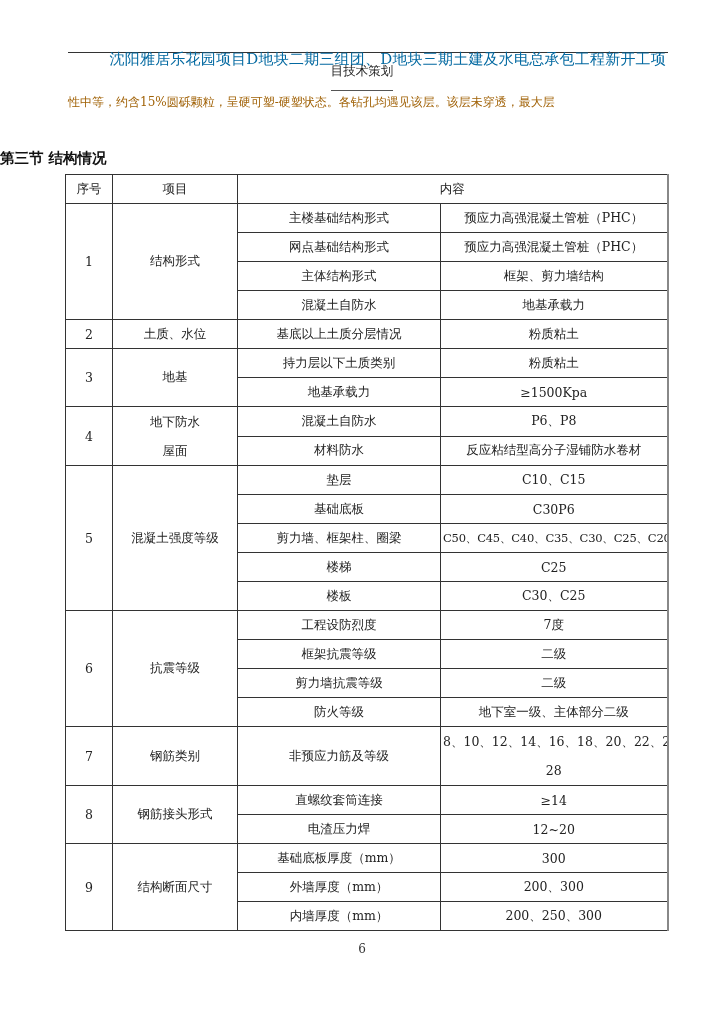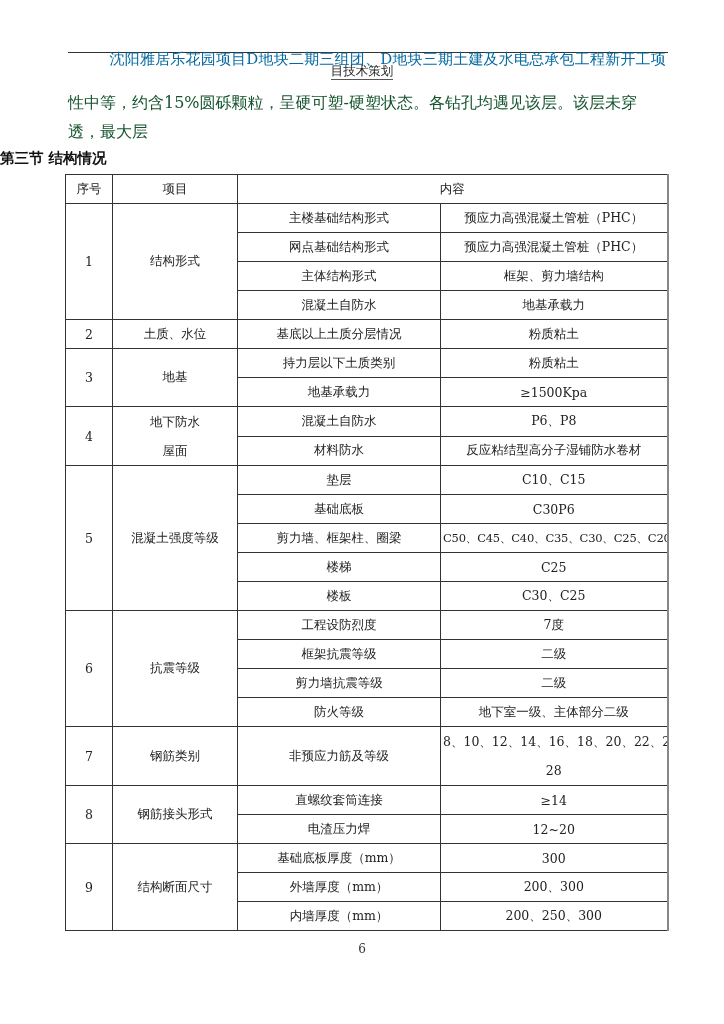--- a/index.html
+++ b/index.html
@@ -39,30 +39,30 @@
     left: 0;
     width: 724px;
     top: 64px;
     text-align: center;
     font-size: 12.5px;
     line-height: 14px;
     color: #222;
   }
   .header-line2 span {
     border-bottom: 1px solid #555;
-    padding-bottom: 1px;
+    padding-bottom: 12px;
   }
   .body-text {
     position: absolute;
     left: 68px;
     top: 88px;
     width: 600px;
-    font-size: 16px;
+    font-size: 12px;
     line-height: 29px;
-    color: #14532d;
+    color: #a16207;
   }
   .section-title {
     position: absolute;
     left: 0;
     width: 724px;
     top: 148px;
     text-align: left;
     font-family: "DejaVu Sans", "Liberation Sans", sans-serif;
     font-weight: bold;
     font-size: 14.5px;

